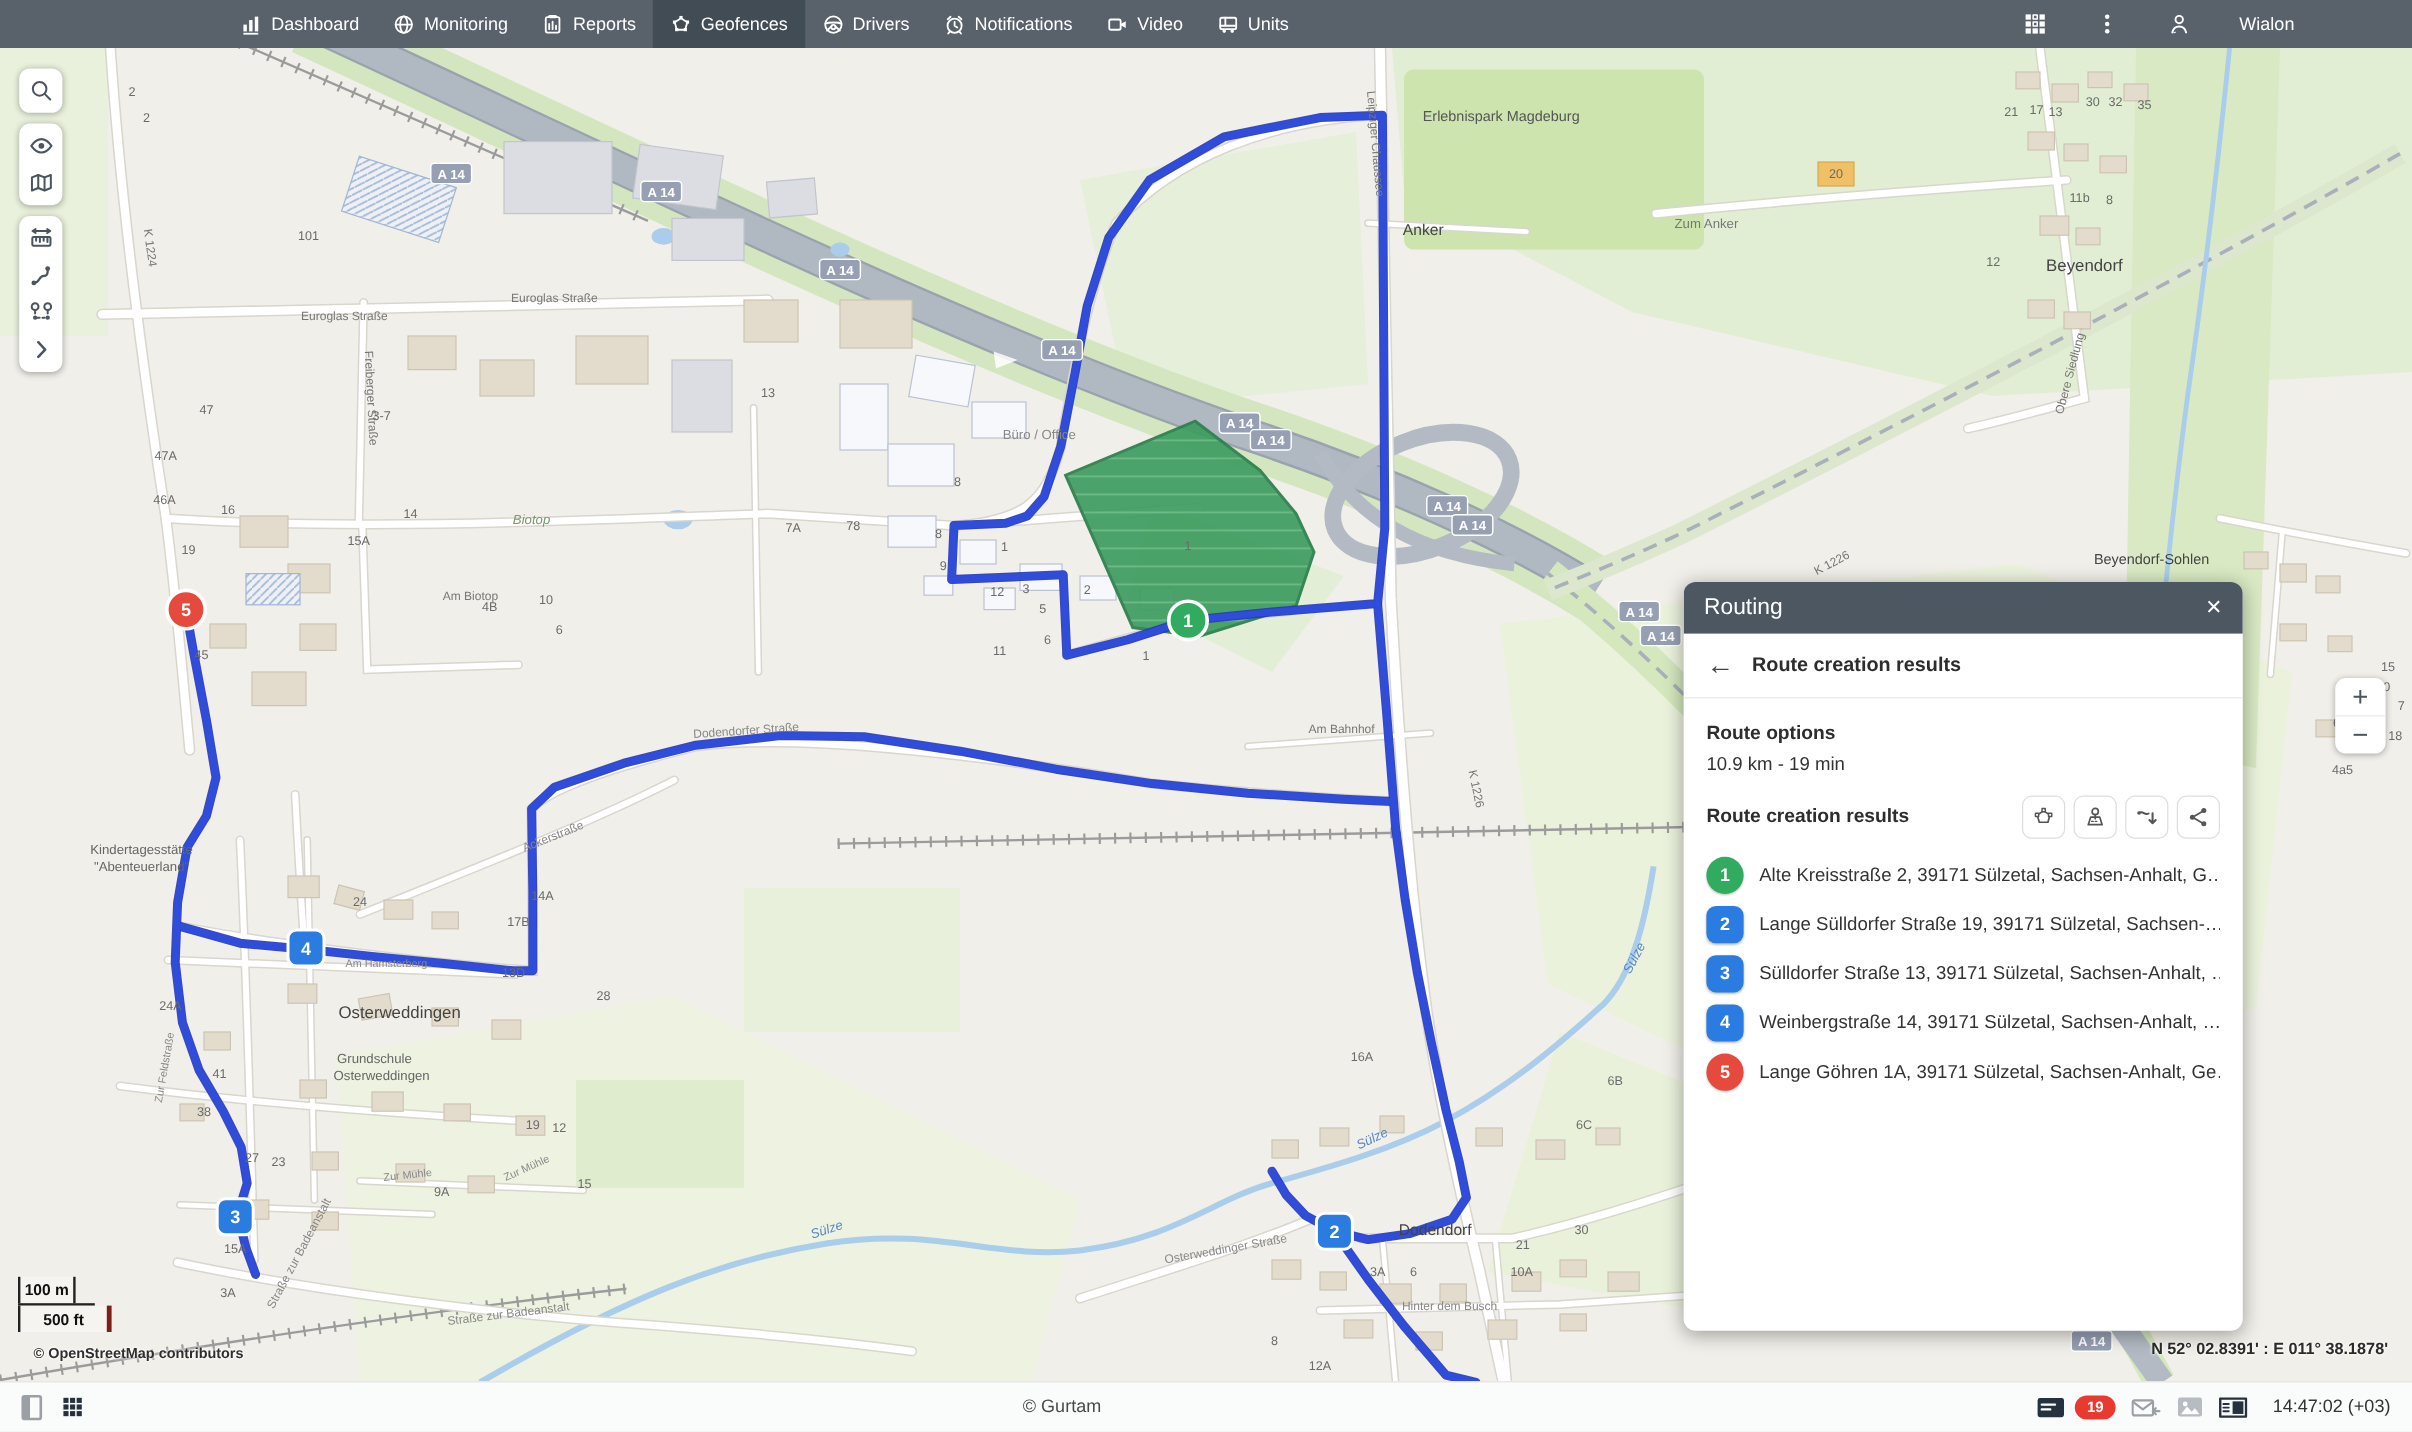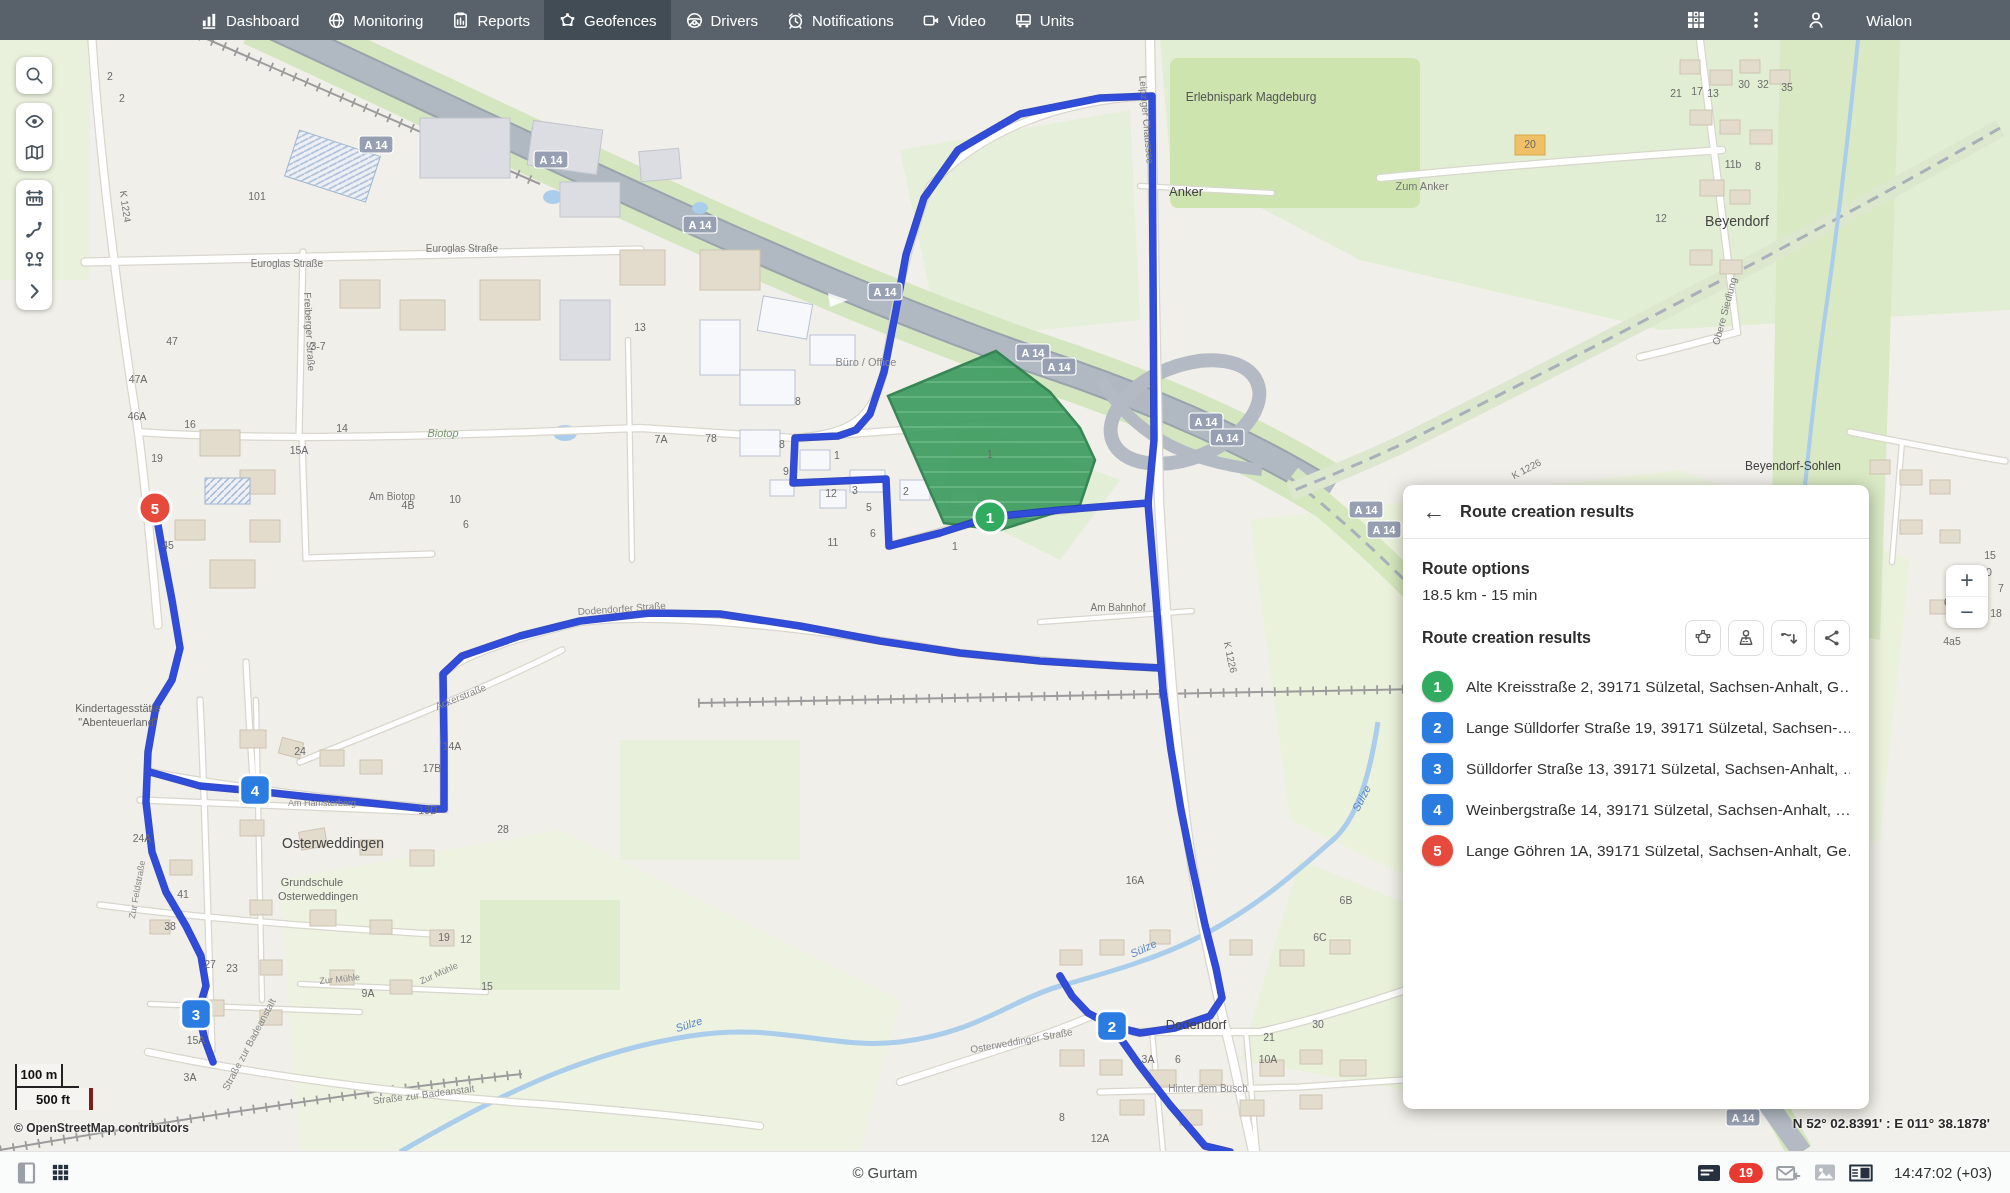--- a/index.html
+++ b/index.html
@@ -16,21 +16,21 @@
   .nav-item.active{background:#424c55;}
   .nav-item svg{width:19px;height:19px;}
   .top-right{margin-left:auto;display:flex;align-items:center;gap:40px;
              padding-right:98px;color:#fff;}
   .top-right .tr-icon{display:flex;align-items:center;cursor:pointer;}
   .top-right svg{width:20px;height:20px;}
   .brand{font-size:15px;}
 
   
   .map-wrap{position:absolute;inset:0;z-index:1;}
-  .attribution{position:absolute;left:14px;top:1121px;font-size:12px;font-weight:bold;
+  .attribution{position:absolute;left:28px;top:1121px;font-size:12px;font-weight:bold;
                color:#2f2f2f;z-index:15;text-shadow:0 0 3px #fff,0 0 3px #fff;}
   .coords{position:absolute;right:20px;top:1116px;font-size:13.5px;font-weight:bold;
           color:#2b2b2b;z-index:15;text-shadow:0 0 3px #fff,0 0 3px #fff;}
   .scale{position:absolute;left:15px;top:1064px;z-index:15;font-size:13px;
          font-weight:bold;color:#111;line-height:1;}
   .scale-m{width:44px;border-left:2px solid #222;border-right:2px solid #222;
            text-align:center;padding:4px 0 5px;background:rgba(255,255,255,.35);}
   .scale-hr{width:64px;height:2px;background:#222;}
   .scale-ft{width:62px;border-left:2px solid #222;border-right:4px solid #7f1d1d;
             text-align:center;padding:5px 5px 4px;background:rgba(255,255,255,.35);}
@@ -681,27 +681,31 @@
       </div>
     </div>
   </div>
 
 <div class="zoomctl">
   <div class="zoom-btn">+</div>
   <div class="zoom-btn">−</div>
 </div>
 
 <div class="panel">
+  <div class="panel-header">
+    <span>Routing</span>
+    <span class="panel-close">✕</span>
+  </div>
   <div class="panel-sub">
     <span class="back-btn">←</span>
     <span class="panel-sub-title">Route creation results</span>
   </div>
   <div class="panel-body">
     <div class="section-h">Route options</div>
-    <div class="opt-value">18.5 km - 15 min</div>
+    <div class="opt-value">10.9 km - 19 min</div>
     <div class="results-row">
       <div class="section-h">Route creation results</div>
       <div class="tools" id="panel-tools">
           <div class="tool-sq">
             <svg viewBox="0 0 20 20" fill="none" stroke="currentColor" stroke-width="1.6" stroke-linecap="round" stroke-linejoin="round">
               <path d="M10 4.7 15.3 8.2l-1.7 6H6.4l-1.7-6z" stroke-width="1.4"></path>
               <g fill="#fff" stroke="currentColor" stroke-width="1.2">
                 <rect x="8.7" y="2.7" width="2.7" height="2.7"></rect>
                 <rect x="3.2" y="6.7" width="2.7" height="2.7"></rect>
                 <rect x="14.1" y="6.7" width="2.7" height="2.7"></rect>

